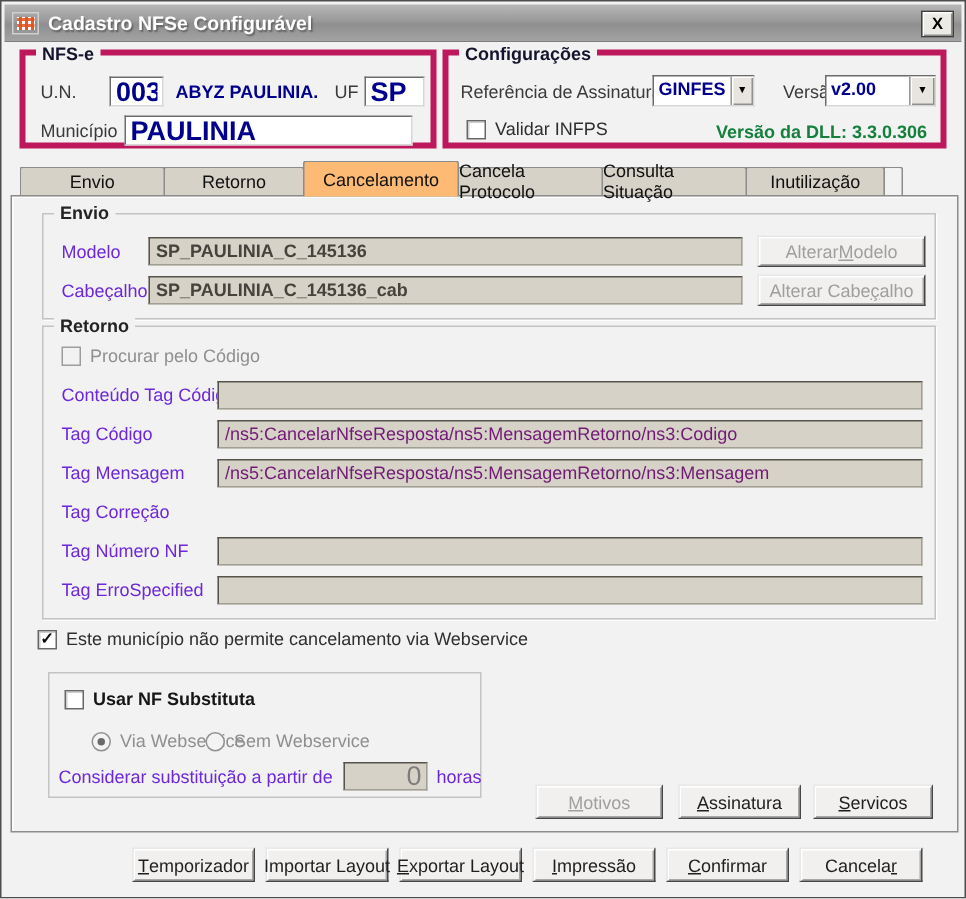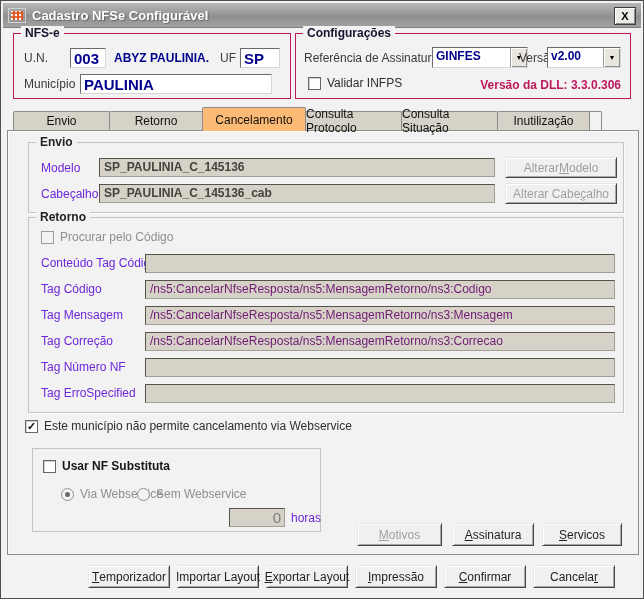--- a/index.html
+++ b/index.html
@@ -15,35 +15,35 @@
   .app-icon { width:18px; height:15px; background:#fbfbfb; border:1px solid #cfcfcf; margin-right:6px;
     background-image:
       repeating-linear-gradient(90deg, rgba(224,83,29,.95) 0 2px, transparent 2px 4px),
       repeating-linear-gradient(0deg, rgba(224,83,29,.85) 0 2px, transparent 2px 4px); background-clip:content-box; padding:2px; }
   .title-text { color:#ffffff; font-weight:bold; font-size:13px; text-shadow:1px 1px 1px rgba(60,60,60,.55); }
   .close-btn { position:absolute; right:5px; top:4px; width:22px; height:18px; background:#eceae4;
     border:1px solid #3f3f3f; box-shadow:inset 1px 1px 0 #ffffff, inset -1px -1px 0 #8c8c8c;
     display:flex; align-items:center; justify-content:center; font-size:11px; font-weight:bold; color:#000; }
 
   
-  .gb { position:absolute; border:1px solid #be185d; }
+  .gb { position:absolute; border:4px solid #be185d; }
   .gb > .legend { position:absolute; top:-8px; left:7px; background:#f2f2f2; padding:0 4px;
     font-size:12px; font-weight:bold; color:#14142e; line-height:14px; white-space:nowrap; }
   .gb2 { position:absolute; border:1px solid #c3c3c3; box-shadow:1px 1px 0 rgba(255,255,255,.85); }
   .gb2 > .legend { position:absolute; top:-8px; left:7px; background:#f2f2f2; padding:0 4px;
     font-size:12px; font-weight:bold; color:#232323; line-height:14px; white-space:nowrap; }
 
   .lbl { position:absolute; font-size:12px; color:#3a3a3a; white-space:nowrap; }
   .lbl.gray { color:#6d28d9; }
   .lbl.navy { color:#00008c; font-weight:bold; }
-  .lbl.blue { color:#be185d; font-weight:bold; }
+  .lbl.blue { color:#15803d; font-weight:bold; }
 
   .tinput { position:absolute; height:20px; background:#ffffff; border:1px solid;
     border-color:#6b6b6b #d6d6d6 #d6d6d6 #6b6b6b; color:#00008c; font-weight:bold;
-    font-size:15px; padding:1px 3px; outline:none; }
+    font-size:18px; padding:1px 3px; outline:none; }
 
   .rofield { position:absolute; height:19px; background:#d6d2c7; border:1px solid;
     border-color:#55534b #a19e94 #a19e94 #55534b; font-size:12px; padding:1px 4px;
     line-height:15px; white-space:nowrap; overflow:hidden; }
   .rofield.strong { color:#45433c; font-weight:bold; }
   .rofield.tag { color:#701a75; }
 
   .btn { position:absolute; height:23px; background:#f1f0ee; border:1px solid;
     border-color:#e8e8e8 #464646 #464646 #e8e8e8;
     box-shadow:inset 1px 1px 0 #ffffff, inset -1px -1px 0 #a7a7a7;
@@ -103,21 +103,21 @@
     <span class="lbl navy" style="left:100px;top:17px;">ABYZ PAULINIA.</span>
     <span class="lbl" style="left:206px;top:17px;">UF</span>
     <input class="tinput" style="left: 226px; top: 14px; width: 40px;" value="SP">
     <span class="lbl" style="left:10px;top:43px;">Município</span>
     <input class="tinput" style="left: 66px; top: 40px; width: 192px;" value="PAULINIA">
   </div>
 
   <div class="gb" style="left:294px;top:32px;width:336px;height:66px;">
     <span class="legend">Configurações</span>
     <span class="lbl" style="left:8px;top:17px;">Referência de Assinatura</span>
-    <div class="combo" style="left:136px;top:13px;width:96px;">
+    <div class="combo" style="left:136px;top:13px;width:68px;">
       <span class="val">GINFES</span>
       <span class="dd">
           <span>▼</span>
         </span>
     </div>
     <span class="lbl" style="left:223px;top:17px;">Versão</span>
     <div class="combo" style="left:251px;top:13px;width:74px;">
       <span class="val">v2.00</span>
       <span class="dd">
           <span>▼</span>
@@ -134,21 +134,21 @@
     <div class="tab" style="width:97px;">
         <span>Envio</span>
       </div>
     <div class="tab" style="width:94px;">
         <span>Retorno</span>
       </div>
     <div class="tab active" style="width:104px;">
         <span>Cancelamento</span>
       </div>
     <div class="tab" style="width:97px;">
-        <span>Consulta Protocolo</span>
+        <span>Cancela Protocolo</span>
       </div>
     <div class="tab" style="width:97px;">
         <span>Consulta Situação</span>
       </div>
     <div class="tab" style="width:93px;">
         <span>Inutilização</span>
       </div>
     <div class="tab-edge"></div>
   </div>
 
@@ -174,21 +174,20 @@
       <span class="lbl gray" style="left:12px;top:38px;">Conteúdo Tag Código</span>
       <div class="rofield tag" style="left:116px;top:36px;width:470px;"></div>
 
       <span class="lbl gray" style="left:12px;top:64px;">Tag Código</span>
       <div class="rofield tag" style="left:116px;top:62px;width:470px;">/ns5:CancelarNfseResposta/ns5:MensagemRetorno/ns3:Codigo</div>
 
       <span class="lbl gray" style="left:12px;top:90px;">Tag Mensagem</span>
       <div class="rofield tag" style="left:116px;top:88px;width:470px;">/ns5:CancelarNfseResposta/ns5:MensagemRetorno/ns3:Mensagem</div>
 
       <span class="lbl gray" style="left:12px;top:116px;">Tag Correção</span>
-      <div class="rofield tag" style="left:116px;top:114px;width:470px;">/ns5:CancelarNfseResposta/ns5:MensagemRetorno/ns3:Correcao</div>
 
       <span class="lbl gray" style="left:12px;top:142px;">Tag Número NF</span>
       <div class="rofield tag" style="left:116px;top:140px;width:470px;"></div>
 
       <span class="lbl gray" style="left:12px;top:168px;">Tag ErroSpecified</span>
       <div class="rofield tag" style="left:116px;top:166px;width:470px;"></div>
     </div>
 
     <div class="cb" style="left:17px;top:288px;">
       <span class="box">
@@ -203,20 +202,21 @@
         <span>Usar NF Substituta</span>
       </div>
       <div class="radio sel" style="left:28px;top:38px;">
         <span class="circ"></span>
         <span>Via Webservice</span>
       </div>
       <div class="radio" style="left:104px;top:38px;">
         <span class="circ"></span>
         <span>Sem Webservice</span>
       </div>
+      <span class="lbl gray" style="left:6px;top:62px;">Considerar substituição a partir de</span>
       <input class="tinput" style="left: 196px; top: 59px; width: 56px; height: 19px; background: rgb(214, 210, 199); color: rgb(125, 125, 125); font-weight: normal; text-align: right; border-color: rgb(85, 83, 75) rgb(161, 158, 148) rgb(161, 158, 148) rgb(85, 83, 75);" disabled="" value="0">
       <span class="lbl gray" style="left:258px;top:62px;">horas</span>
     </div>
 
     <div class="btn dis" style="left:349px;top:392px;width:85px;"><u>M</u>otivos</div>
     <div class="btn" style="left:444px;top:392px;width:82px;"><u>A</u>ssinatura</div>
     <div class="btn" style="left:534px;top:392px;width:80px;"><u>S</u>ervicos</div>
   </div>
 
   <div class="botbar">

